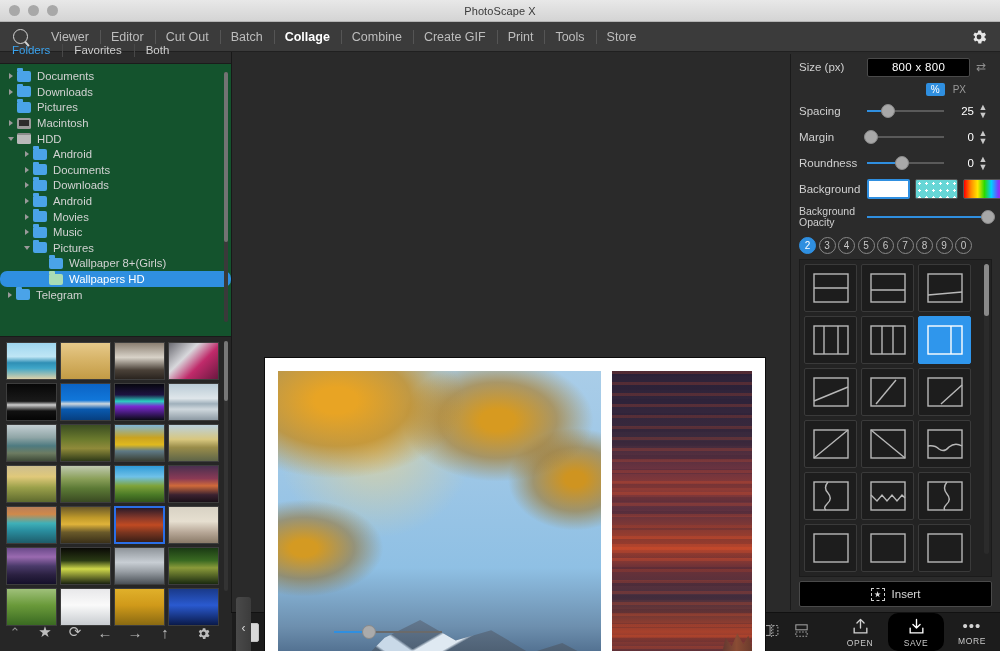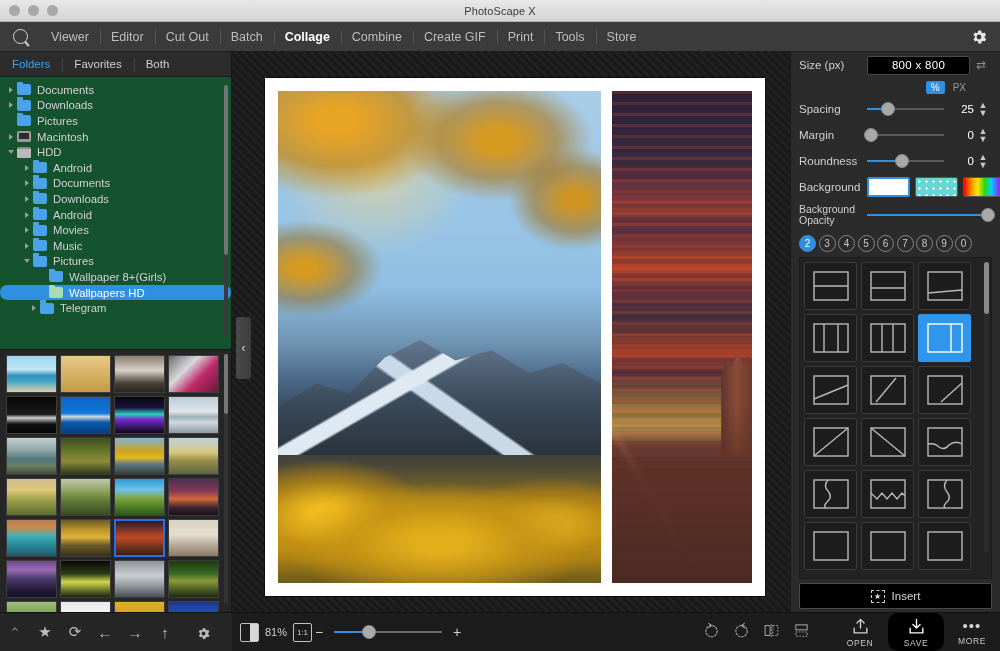--- a/index.html
+++ b/index.html
@@ -53,21 +53,21 @@
     content: ""; position: absolute; left: 0; top: 8px; height: 14px; width: 1px;
     background: #555;
   }
   .menu-item.active { color: #ffffff; font-weight: bold; }
   .gear-top {
     position: absolute; right: 12px; top: 50%; transform: translateY(-50%);
     width: 18px; height: 18px;
   }
 
   
-  .body-row { flex: 1 1 auto; display: flex; min-height: 0; }
+  .body-row { flex: 1 1 auto; display: flex; min-height: 0; align-items: center; }
 
   
   .leftpanel {
     width: 232px; flex: 0 0 232px; background: #242424; display: flex; flex-direction: column;
     border-right: 1px solid #181818; min-height: 0;
   }
   .lp-tabs {
     height: 25px; flex: 0 0 25px; display: flex; align-items: center;
     background: #2c2c2c; border-bottom: 1px solid #1b1b1b;
   }
@@ -480,21 +480,21 @@
           <div class="tree-row" style="padding-left: 36px;">
             <span class="arrow"></span>
             <span class="folder-ic"></span>
             <span>Wallpaper 8+(Girls)</span>
           </div>
           <div class="tree-row sel" style="padding-left: 36px; border-radius: 7px;">
             <span class="arrow"></span>
             <span class="folder-ic"></span>
             <span>Wallpapers HD</span>
           </div>
-          <div class="tree-row" style="padding-left: 3px; margin-left: 24px;">
+          <div class="tree-row" style="padding-left: 3px;">
             <span class="arrow">
               <i></i>
             </span>
             <span class="folder-ic"></span>
             <span>Telegram</span>
           </div>
           <div class="tree-scroll">
             <i></i>
           </div>
         </div>

